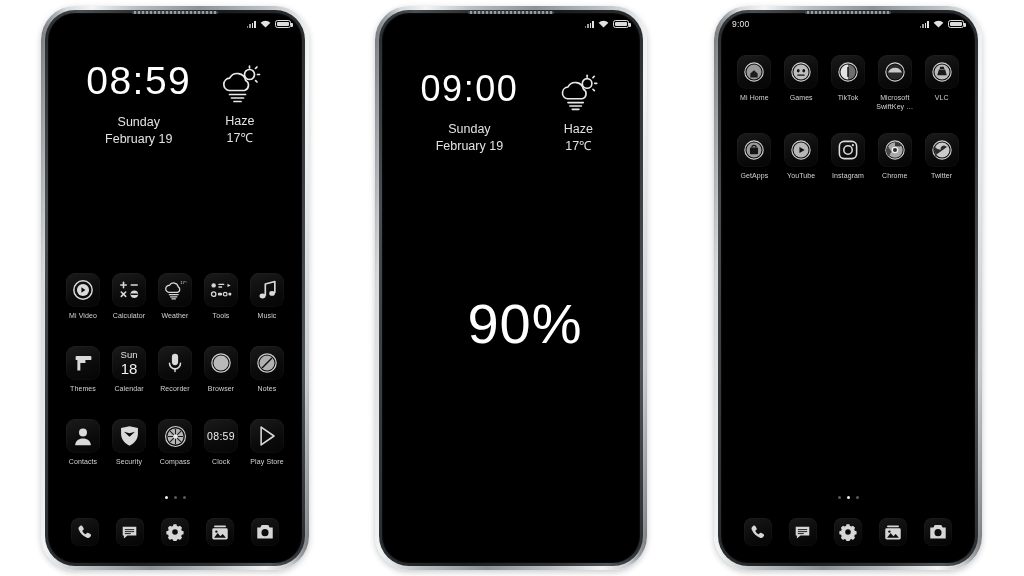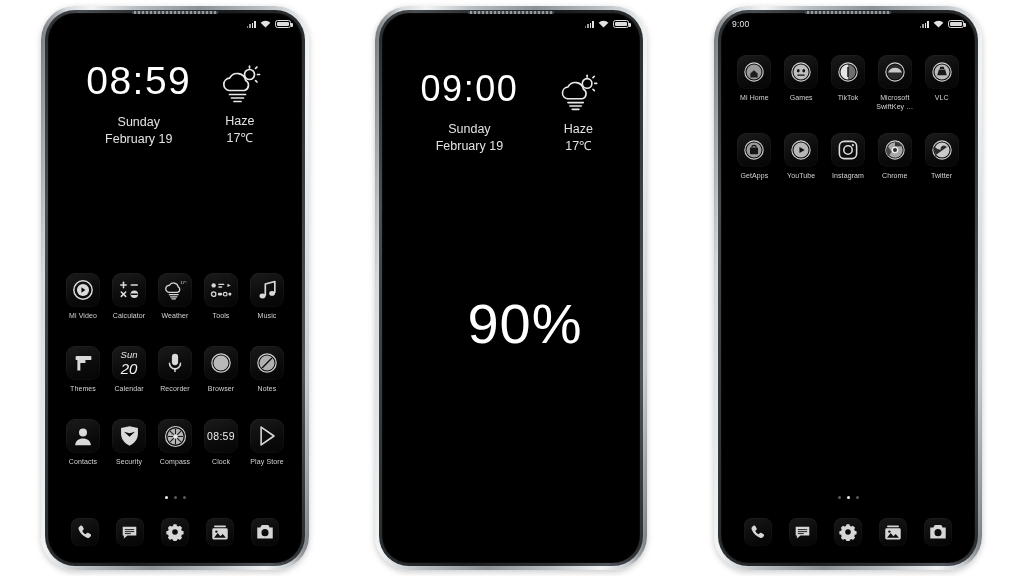--- a/index.html
+++ b/index.html
@@ -336,23 +336,23 @@
           <div class="app">
             <div class="app-tile">
               <svg width="21" height="21" viewBox="0 0 24 24" fill="#dadada">
                 <rect x="3" y="3.5" width="18" height="4.6" rx="1"></rect>
                 <path d="M11 8.1h3.2v3.4H8.4V20h-3.4V8.1Z"></path>
               </svg>
             </div>
             <div class="app-label">Themes</div>
           </div>
           <div class="app">
-            <div class="app-tile" style="flex-direction:column;line-height:1;font-style:italic;">
+            <div class="app-tile" style="flex-direction:column;line-height:1;">
               <span style="color:#e0e0e0;font-size:9.5px;">Sun</span>
-              <span style="color:#f2f2f2;font-size:15px;font-weight:500;margin-top:1px;">20</span>
+              <span style="color:#f2f2f2;font-size:15px;font-weight:500;margin-top:1px;">18</span>
             </div>
             <div class="app-label">Calendar</div>
           </div>
           <div class="app">
             <div class="app-tile">
               <svg width="20" height="22" viewBox="0 0 20 24" fill="#dadada">
                 <rect x="6.6" y="2" width="6.8" height="12.4" rx="3.4"></rect>
                 <path d="M4 12.4a6 6 0 0 0 12 0" fill="none" stroke="#dadada" stroke-width="1.7" stroke-linecap="round"></path>
                 <rect x="9.2" y="18" width="1.6" height="4" rx=".8"></rect>
               </svg>

